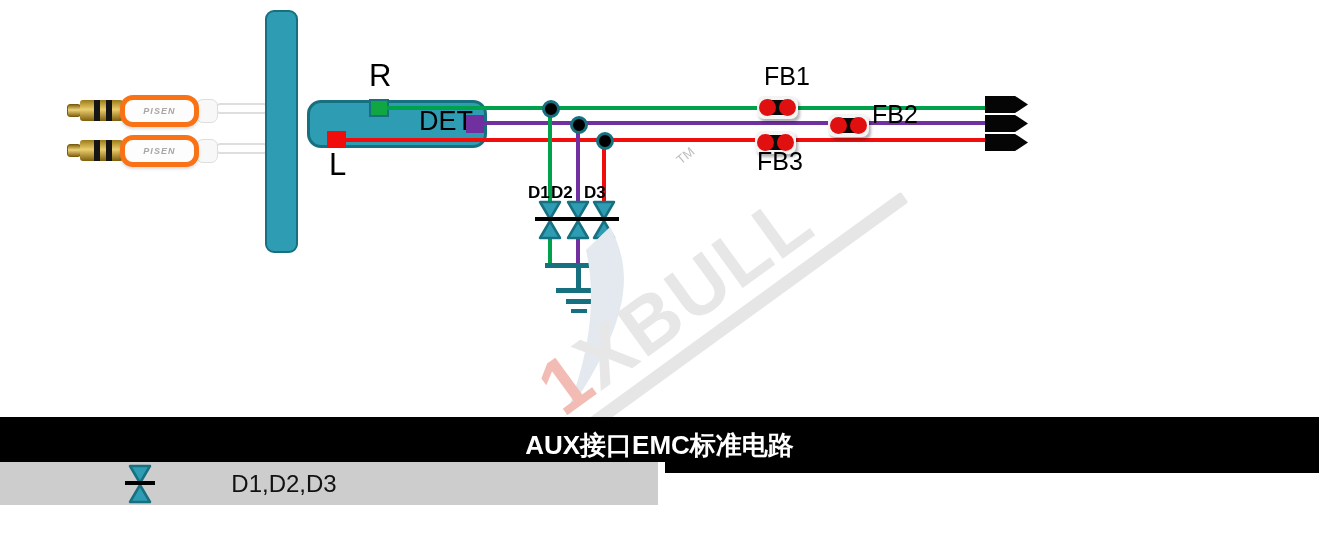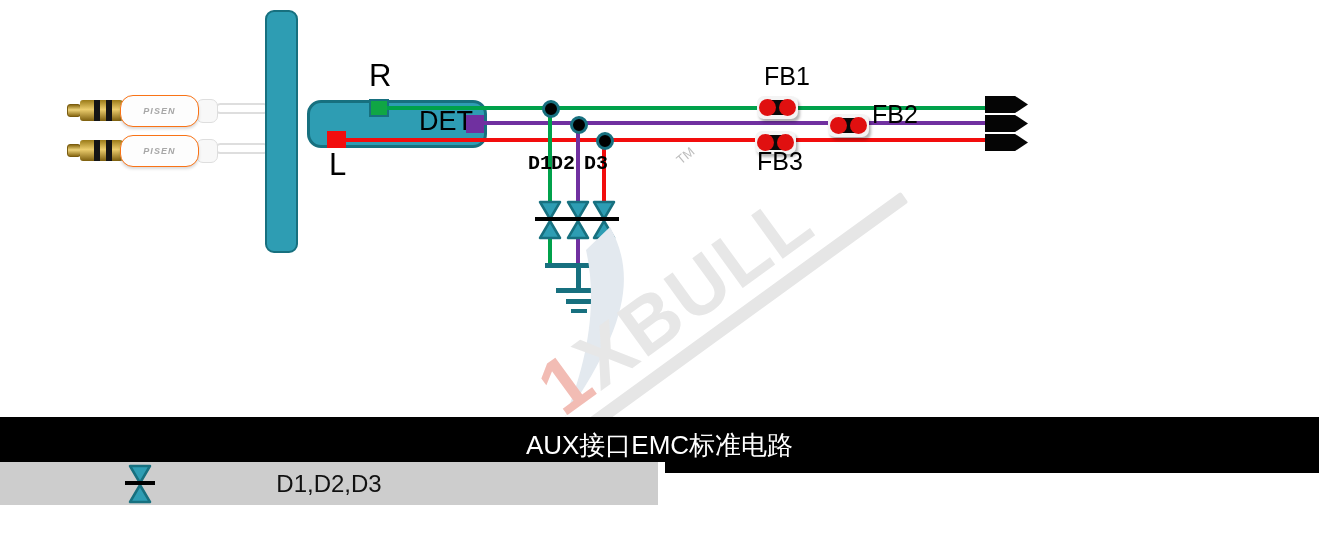--- a/index.html
+++ b/index.html
@@ -8,21 +8,21 @@
 
   
   .plug{position:absolute;left:67px;width:205px;height:42px;}
   .plug .tip-small{position:absolute;left:0;top:16px;width:14px;height:13px;border-radius:3px;
       background:linear-gradient(#8a6a14,#ecd27a 45%,#8a6a14);border:1px solid #7a5c10;box-sizing:border-box;}
   .plug .barrel{position:absolute;left:13px;top:12px;width:43px;height:21px;border-radius:3px;
       background:linear-gradient(#9a7a18,#eccd6d 45%,#7d5f0e);overflow:hidden;}
   .plug .ring{position:absolute;top:0;width:6px;height:100%;background:#151515;}
   .plug .ring.r1{left:14px;} .plug .ring.r2{left:26px;}
   .plug .body{position:absolute;left:53px;top:7px;width:79px;height:32px;border-radius:13px;
-      background:#fdfdfd;border:1px solid #f97316;box-shadow:0 2px 3px rgba(0,0,0,.15);
+      background:#fdfdfd;border:5px solid #f97316;box-shadow:0 2px 3px rgba(0,0,0,.15);
       display:flex;align-items:center;justify-content:center;box-sizing:border-box;}
   .plug .brand{font-size:9px;font-weight:bold;font-style:italic;color:#a7a7a7;letter-spacing:.12em;}
   .plug .neck{position:absolute;left:129px;top:11px;width:22px;height:24px;border-radius:7px;
       background:#f8f8f8;border:1px solid #dedede;box-sizing:border-box;}
   .plug .cable{position:absolute;left:148px;top:15px;width:54px;height:11px;border-radius:6px;
       background:#fff;border:2px solid #dedede;box-sizing:border-box;}
   #plug1{top:88px;} #plug2{top:128px;}
 
   
   .panel-bar{position:absolute;left:265px;top:10px;width:33px;height:243px;border-radius:9px;
@@ -70,21 +70,21 @@
   .bead .bar{position:absolute;left:8px;top:4px;width:25px;height:15px;background:#0a0a0a;}
   .bead .c{position:absolute;top:3px;width:17px;height:17px;border-radius:50%;background:var(--bead-red);}
   .bead .c1{left:2px;} .bead .c2{left:22px;}
   .bead-fb1{left:757px;top:96px;} .bead-fb2{left:828px;top:114px;} .bead-fb3{left:755px;top:131px;}
 
   
   .lbl{position:absolute;color:#000;line-height:1;}
   .lbl-r  {left:369px;top:60px;font-size:31px;}
   .lbl-det{left:419px;top:108px;font-size:27px;}
   .lbl-l  {left:329px;top:149px;font-size:31px;}
-  .lbl-d  {font-size:20px;font-weight:bold;top:154px;font-family:Liberation Mono, monospace;}
+  .lbl-d  {font-size:17px;font-weight:bold;top:184px;}
   .lbl-d1{left:528px;} .lbl-d2{left:551px;} .lbl-d3{left:584px;}
   .lbl-fb {font-size:25px;}
   .lbl-fb1{left:764px;top:64px;} .lbl-fb2{left:872px;top:102px;} .lbl-fb3{left:757px;top:149px;}
 
   
   .arrow{position:absolute;left:985px;width:43px;height:17px;background:#050505;
          clip-path:polygon(0 0,70% 0,100% 50%,70% 100%,0 100%);}
   .arr-1{top:96px;} .arr-2{top:115px;} .arr-3{top:134px;}
 
   
@@ -92,24 +92,24 @@
       transform:rotate(-36deg);display:flex;flex-direction:column;align-items:center;justify-content:center;}
   .wm-word{font-size:78px;font-weight:bold;letter-spacing:2px;line-height:1;white-space:nowrap;}
   .wm-one{color:var(--wm-red);} .wm-brand{color:var(--wm-gray);}
   .wm-bar{width:118%;height:13px;background:#e6e6e6;margin-top:3px;border-radius:2px;}
   .wm-tm{position:absolute;left:676px;top:148px;font-size:13px;color:#bdbdbd;transform:rotate(-40deg);}
   .wm-swoosh{position:absolute;left:540px;top:222px;width:130px;height:200px;}
 
   
   .t-header{position:absolute;left:0;top:417px;width:1319px;height:56px;background:#000;
       color:#fff;display:flex;align-items:center;justify-content:center;
-      font-size:26px;font-weight:normal;}
+      font-size:26px;font-weight:bold;}
   .t-row{position:absolute;left:0;width:1319px;display:flex;}
   .t-row1{top:462px;height:43px;} .t-row2{top:510px;height:45px;}
-  .t-cell-left{width:658px;position:relative;display:flex;align-items:center;justify-content:center;}
+  .t-cell-left{width:658px;position:relative;display:flex;align-items:center;}
   .t-row1 .t-cell-left,.t-row1 .t-cell-right{background:var(--row1-bg);}
   .t-row2 .t-cell-left,.t-row2 .t-cell-right{background:var(--row2-bg);}
   .t-gap{width:7px;background:#fff;}
   .t-cell-right{flex:1;display:flex;align-items:center;padding-left:10px;font-size:24px;color:#111;}
   .t-name{width:568px;text-align:center;font-size:24px;color:#111;}
   .tvs-table{position:absolute;left:128px;top:2px;width:24px;height:40px;}
   .tvs-table .mid{position:absolute;left:-3px;top:17px;width:30px;height:3.5px;background:#000;}
   .bead-table{position:absolute;left:118px;top:13px;width:44px;height:27px;border-radius:8px;
       background:#f6f6f6;box-shadow:2px 3px 3px rgba(0,0,0,.35);}
   .bead-table .bar{position:absolute;left:9px;top:5px;width:26px;height:17px;background:#0a0a0a;}

